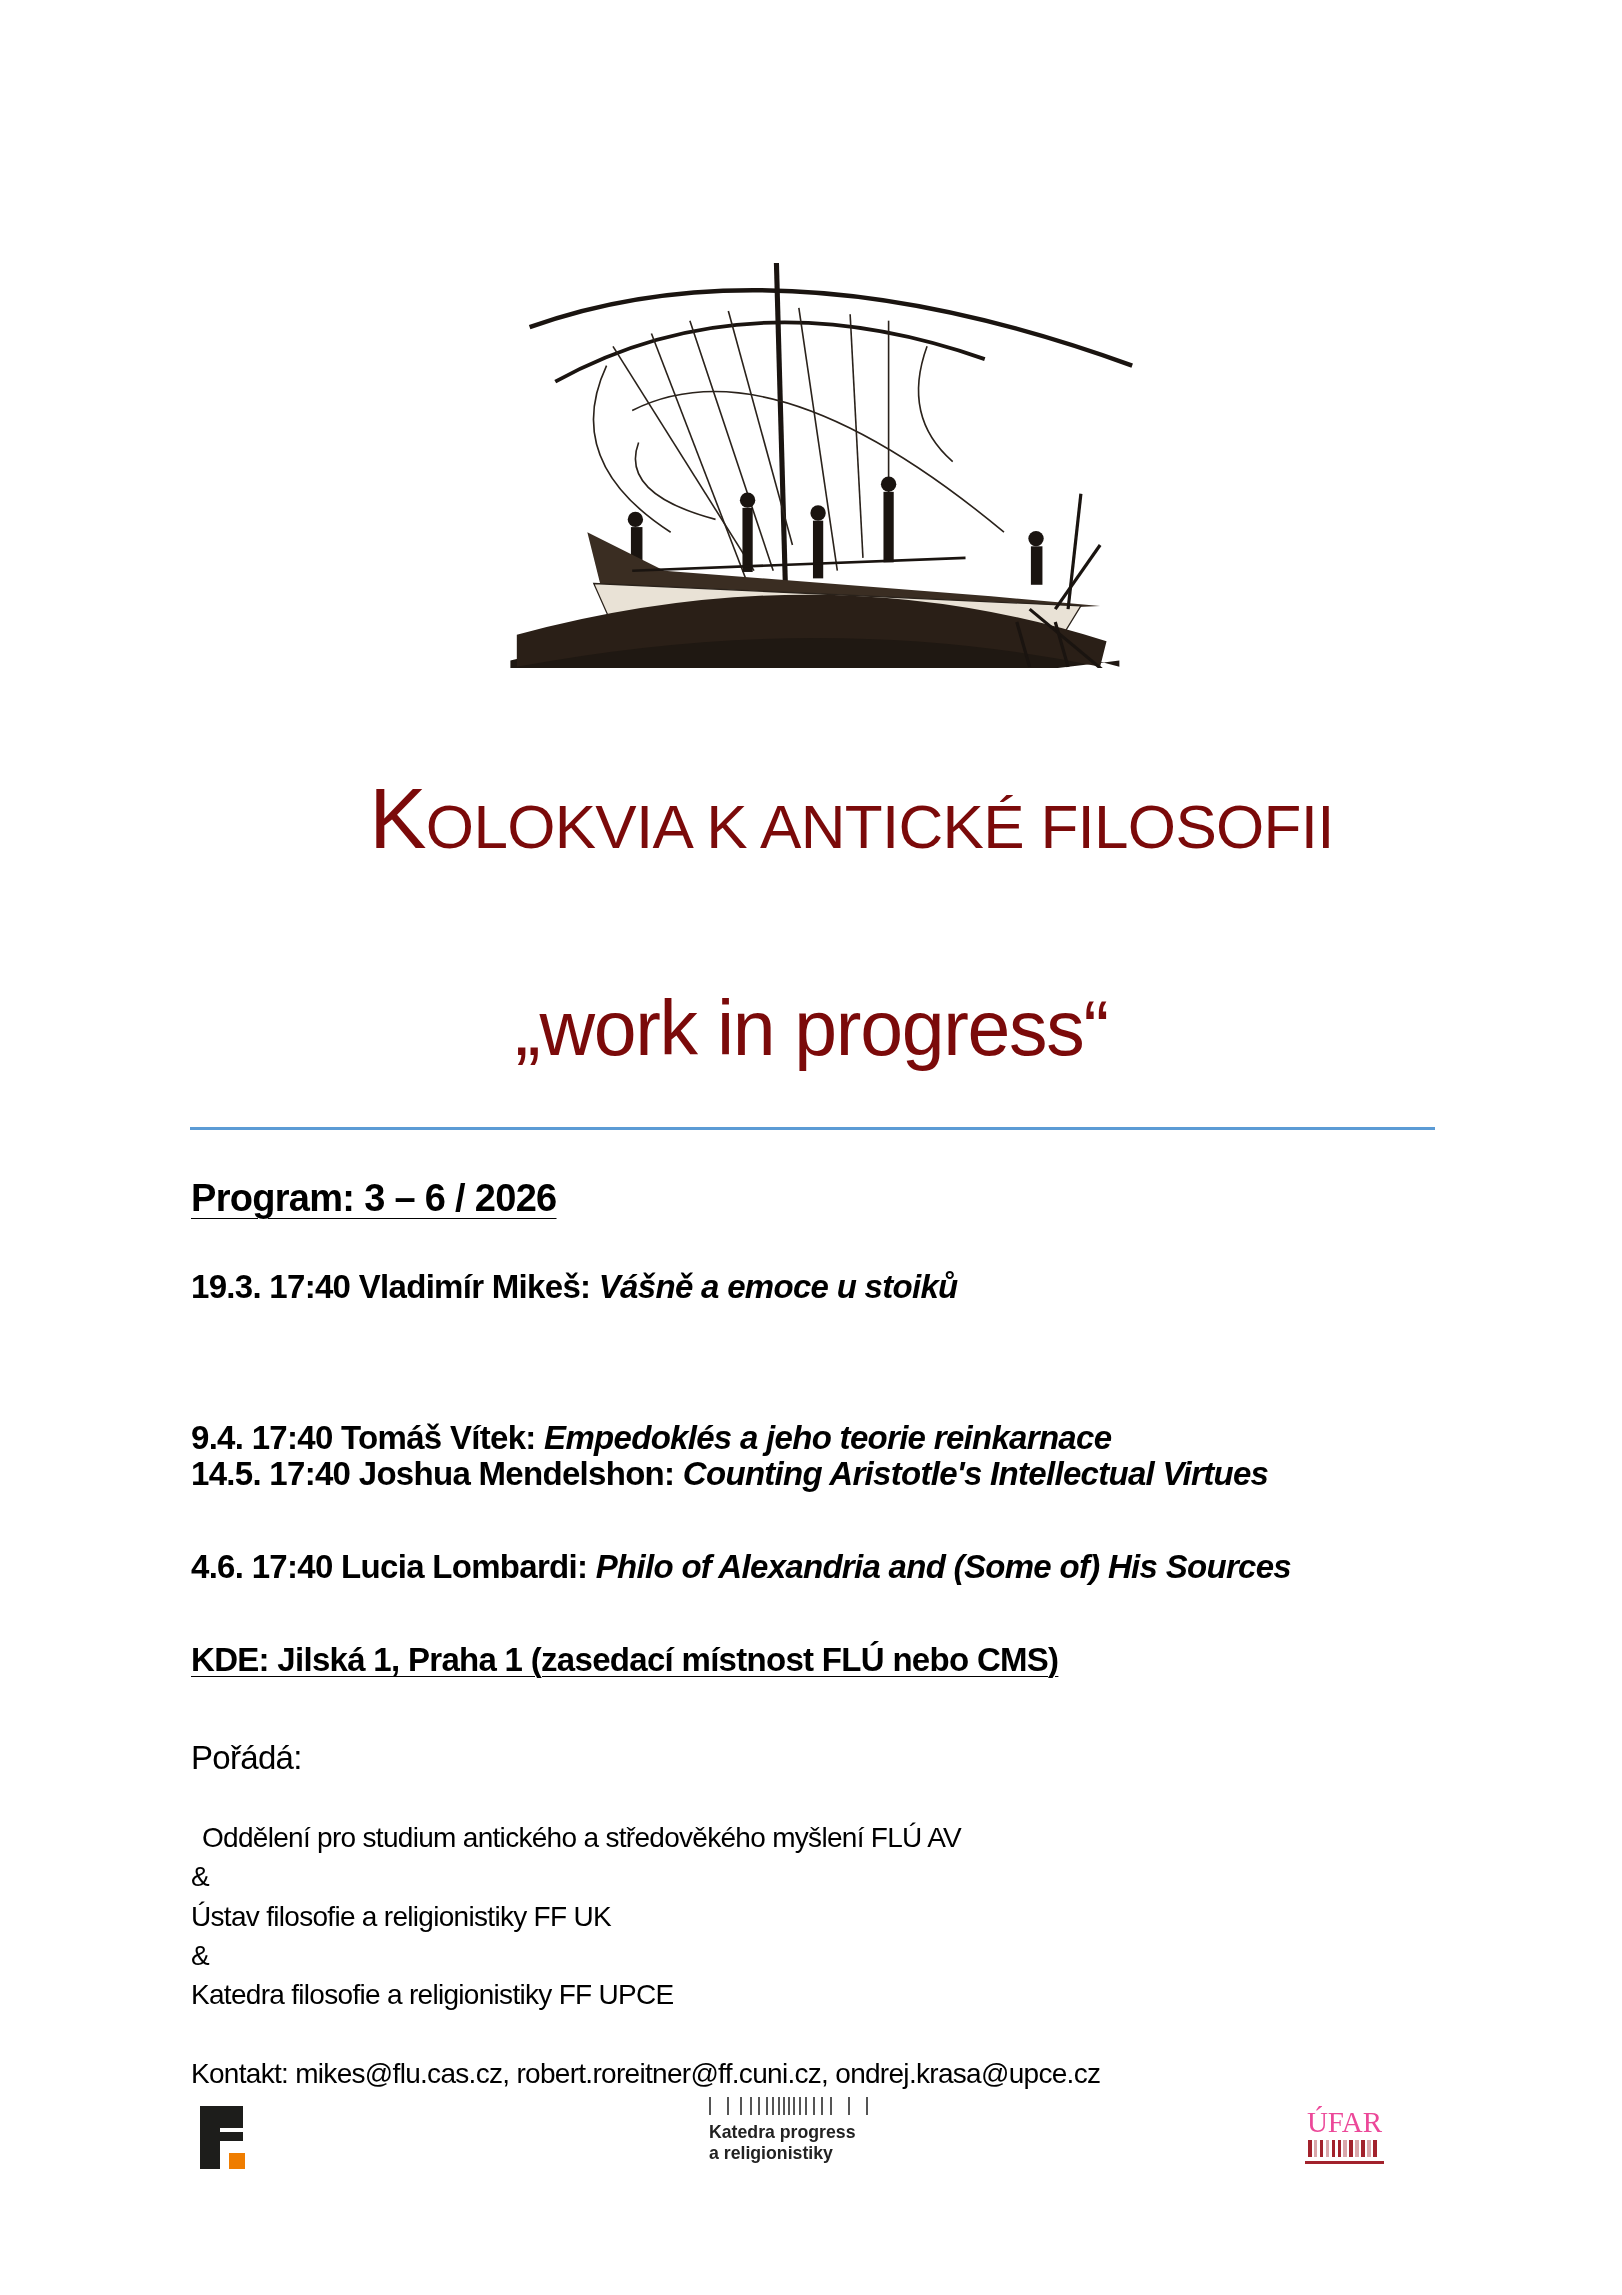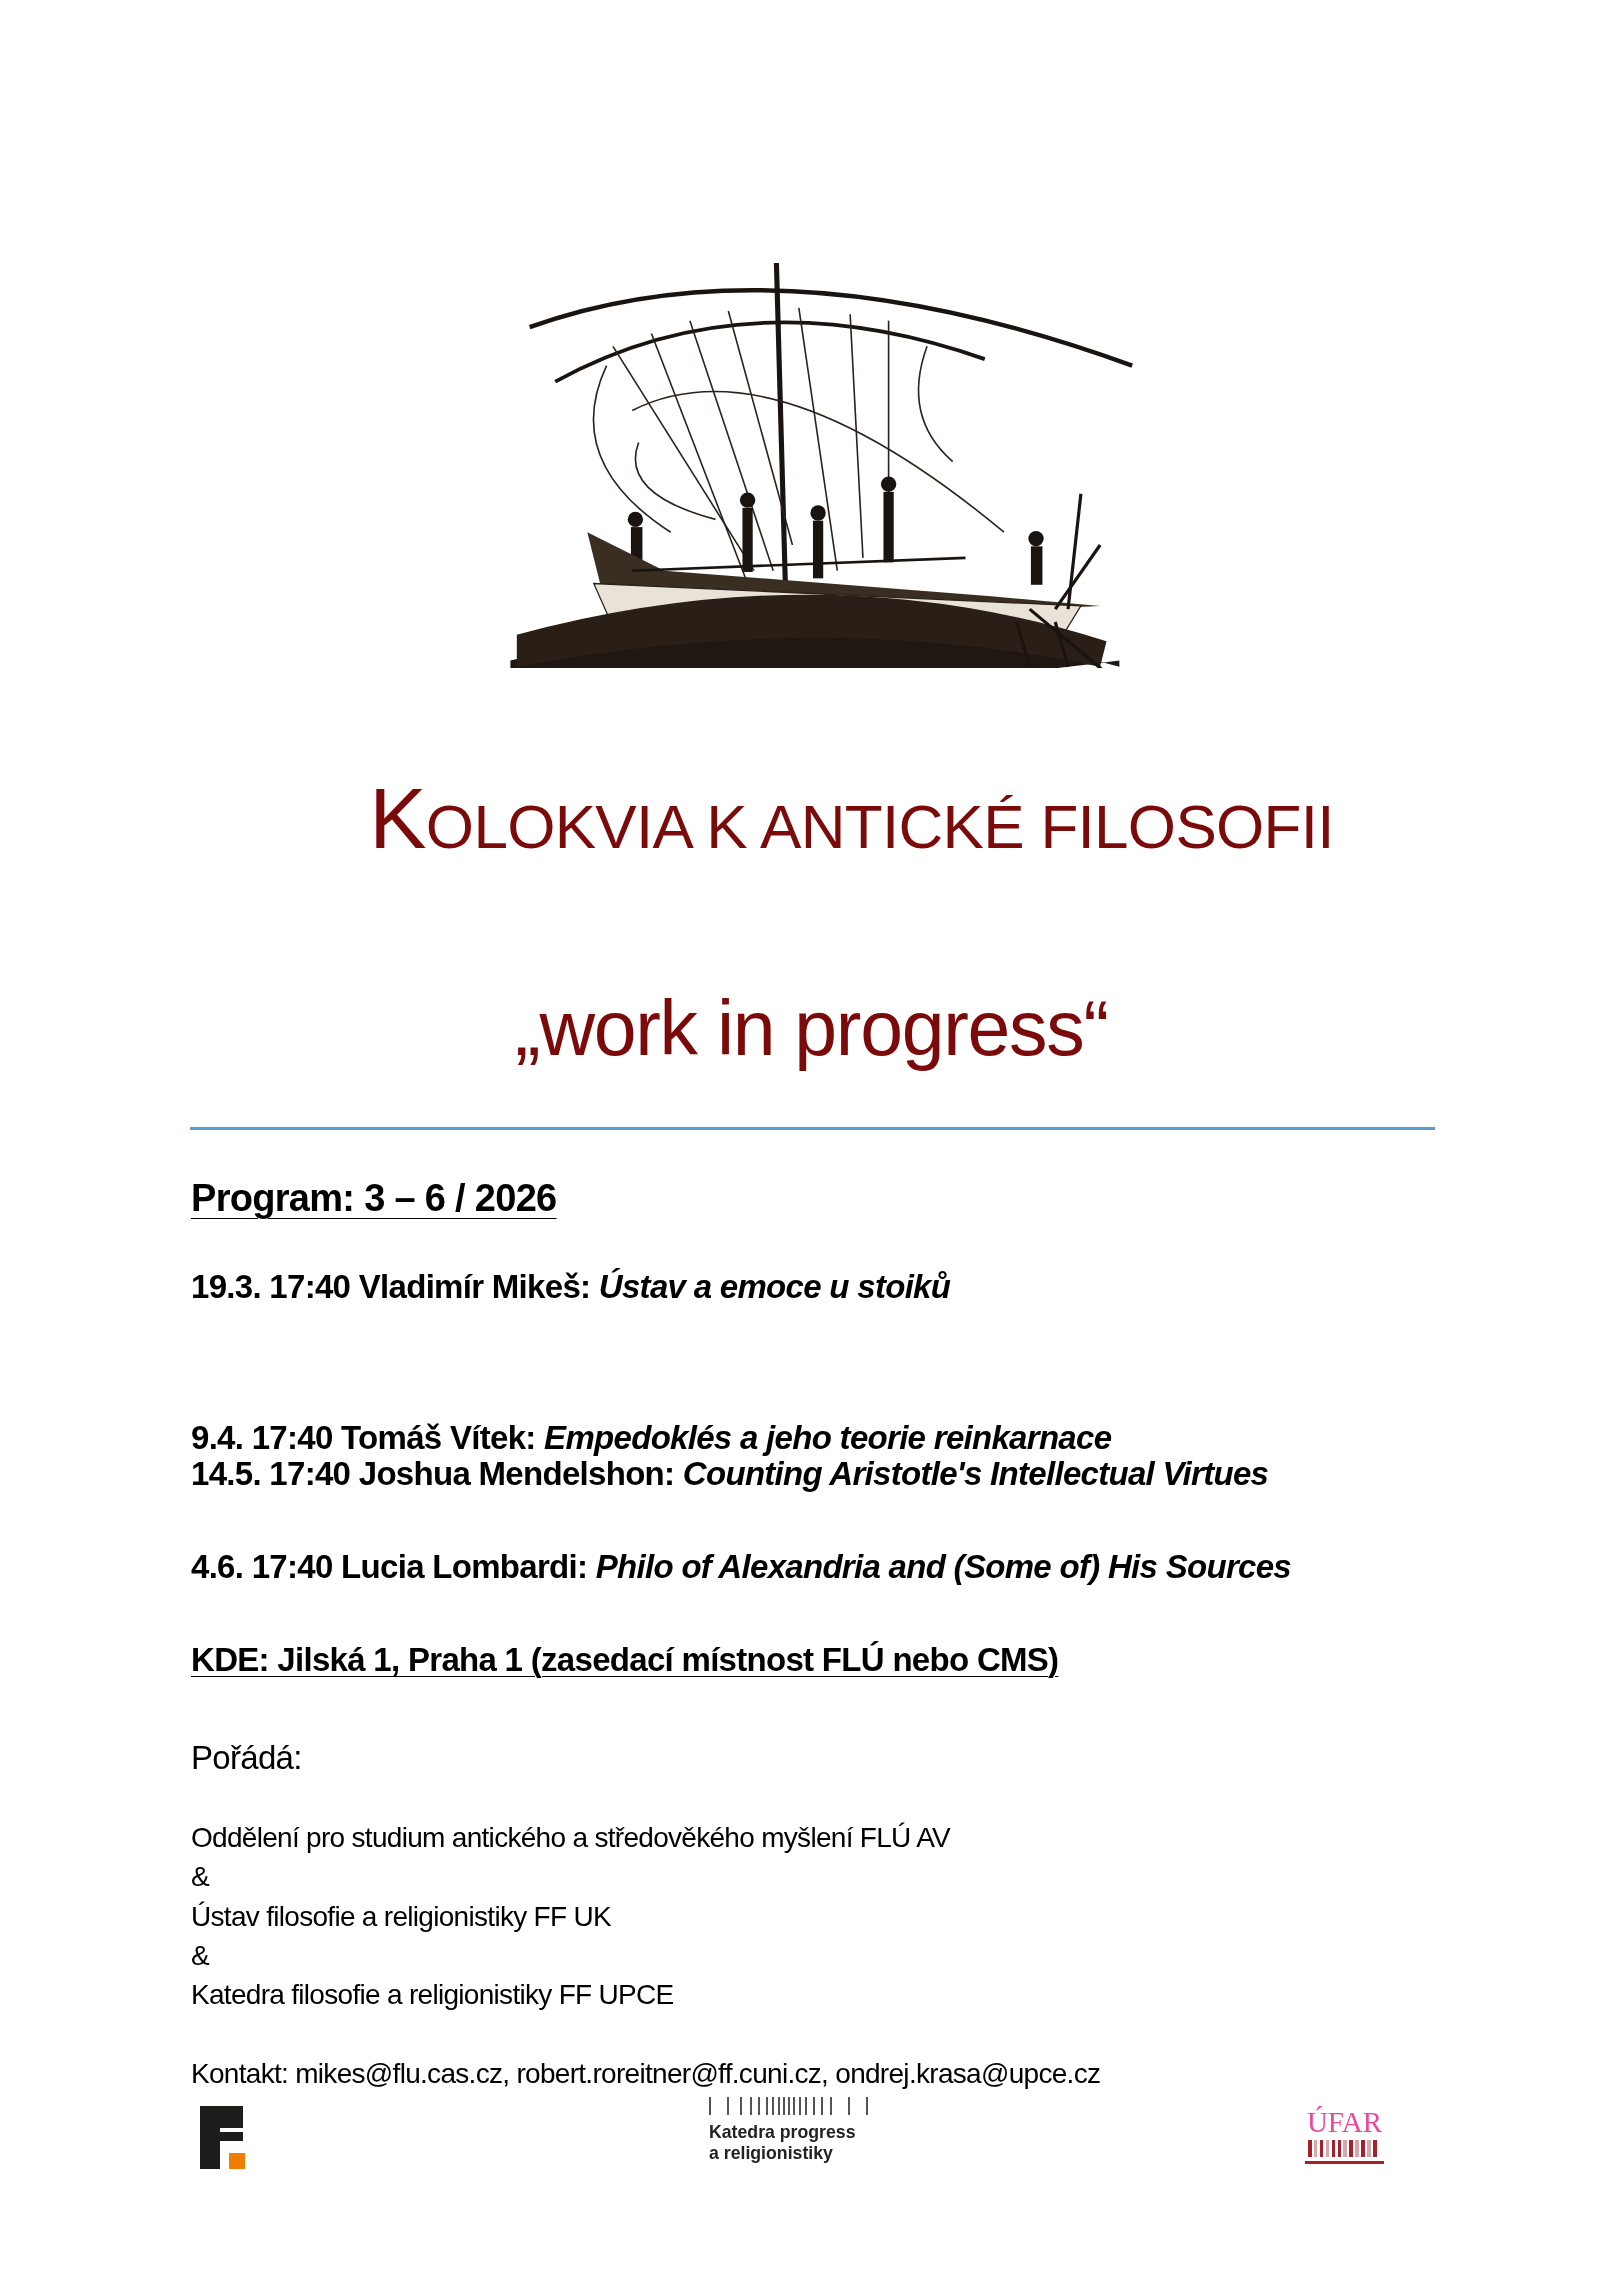--- a/index.html
+++ b/index.html
@@ -33,21 +33,21 @@
     .ev2 { top: 1453px; }
     .ev3 { top: 1546px; }
 
     .where { left: 191px; top: 1639px; font-size: 33px; font-weight: bold; line-height: 42px; letter-spacing: -0.7px;
              white-space: nowrap; }
     .where .u { text-decoration: underline; text-decoration-thickness: 1.3px; text-underline-offset: 5.2px; }
 
     .porada { left: 191px; top: 1737px; font-size: 33px; line-height: 42px; letter-spacing: -0.7px; }
 
     .org { left: 191px; font-size: 28px; line-height: 37px; letter-spacing: -0.7px; white-space: nowrap; }
-    .o0 { top: 1819px; }
+    .o0 { top: 1819px; margin-left: 11px; }
     .o1 { top: 1858px; }
     .o2 { top: 1898px; }
     .o3 { top: 1937px; }
     .o4 { top: 1976px; }
 
     .contact { left: 191px; top: 2055px; font-size: 28px; line-height: 37px; letter-spacing: -0.7px; white-space: nowrap; }
 
     
     .logo-f { left: 200px; top: 2106px; width: 44px; height: 63px; }
     .logo-f .bar-v { position: absolute; left: 0; top: 0; width: 19.6px; height: 63px; background: #1d1d1b; }
@@ -143,21 +143,21 @@
 
 <div class="abs subtitle">„work in progress“</div>
 
 <div class="abs divider"></div>
 
 <div class="abs prog-head">Program: 3 – 6 / 2026</div>
 
 <div class="abs event ev0">
   <span>19.3. 17:40</span>
   <span>Vladimír Mikeš:</span>
-  <span class="talk">Ústav a emoce u stoiků</span>
+  <span class="talk">Vášně a emoce u stoiků</span>
 </div>
 <div class="abs event ev1">
   <span>9.4. 17:40</span>
   <span>Tomáš Vítek: </span>
   <span class="talk">Empedoklés a jeho teorie reinkarnace</span>
 </div>
 <div class="abs event ev2">
   <span>14.5. 17:40</span>
   <span>Joshua Mendelshon: </span>
   <span class="talk">Counting Aristotle's Intellectual Virtues</span>

